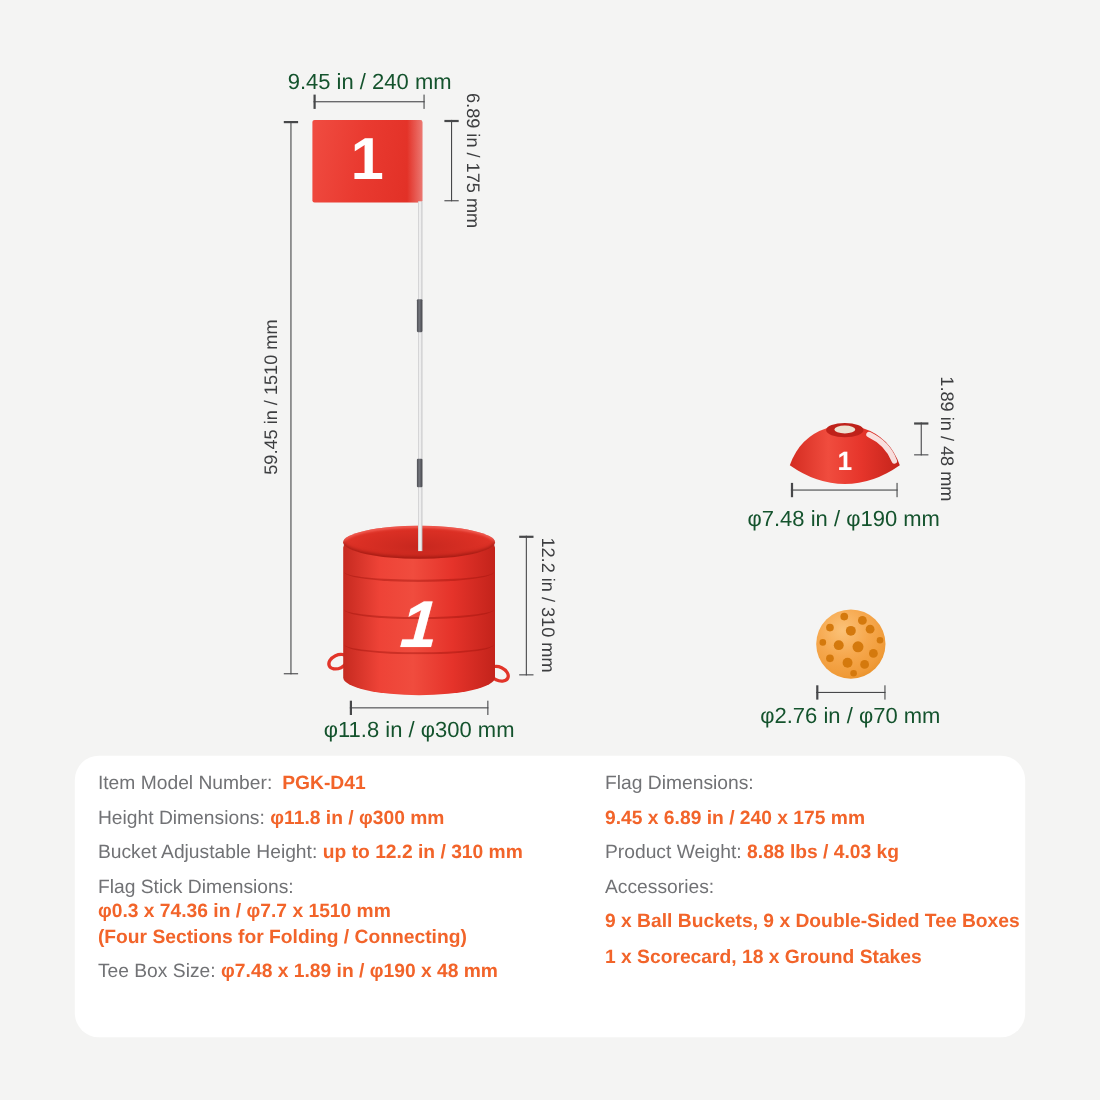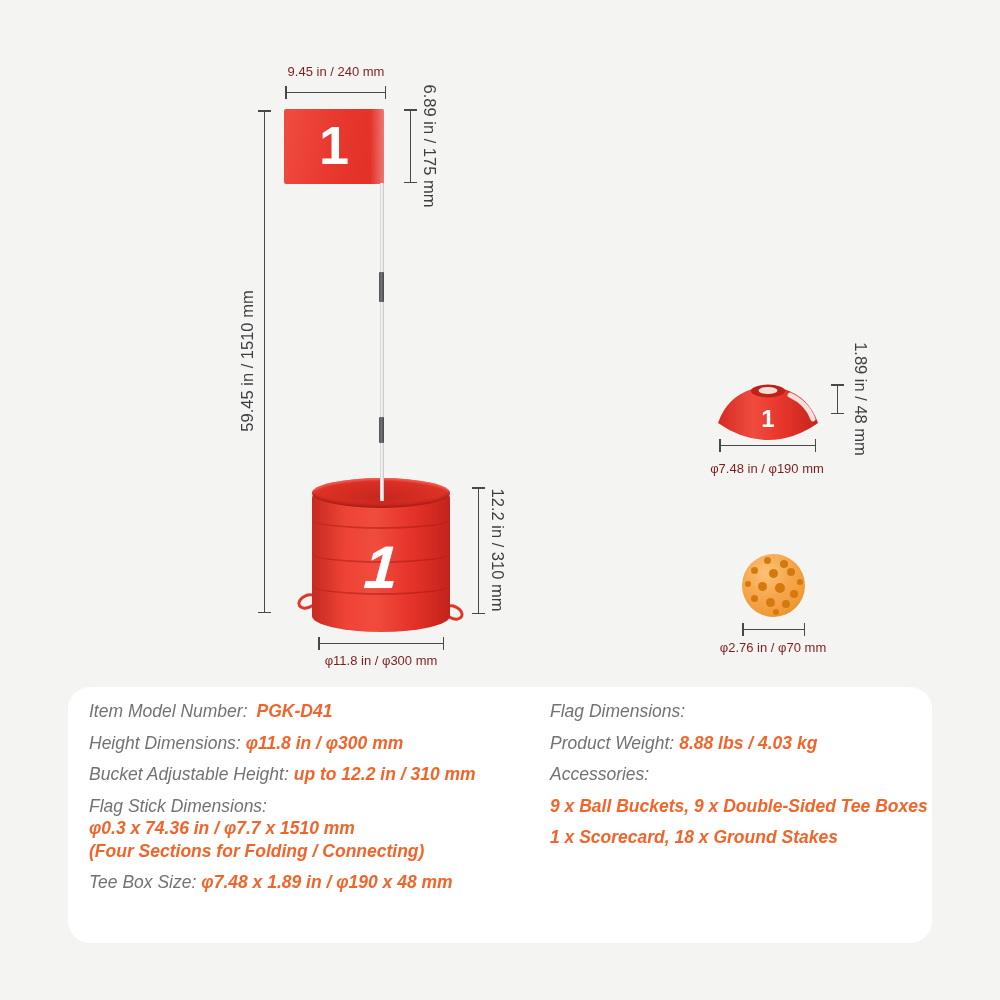--- a/index.html
+++ b/index.html
@@ -11,21 +11,21 @@
   }
   
   .dimh{position:absolute;height:13px;}
   .dimh .line{position:absolute;top:5.75px;left:0;right:0;height:1.5px;background:#47484a;}
   .dimh::before,.dimh::after{content:"";position:absolute;top:0;width:1.5px;height:13px;background:#47484a;}
   .dimh::before{left:0}.dimh::after{right:0}
   .dimv{position:absolute;width:13px;}
   .dimv .line{position:absolute;left:5.75px;top:0;bottom:0;width:1.5px;background:#47484a;}
   .dimv::before,.dimv::after{content:"";position:absolute;left:0;width:13px;height:1.5px;background:#47484a;}
   .dimv::before{top:0}.dimv::after{bottom:0}
-  .hlabel{position:absolute;font-size:13px;color:#7f1d1d;white-space:nowrap;transform:translateX(-50%);}
+  .hlabel{position:absolute;font-size:20px;color:#14532d;white-space:nowrap;transform:translateX(-50%);}
   .vlabel{position:absolute;font-size:16.5px;color:#3d3e40;white-space:nowrap;transform:translate(-50%,-50%) rotate(90deg);}
   .vlabel.ccw{transform:translate(-50%,-50%) rotate(-90deg);}
   
   .flag{position:absolute;left:284px;top:109px;width:100px;height:75px;border-radius:2px;
     background:linear-gradient(100deg,#f04c41 0%,#e93a30 45%,#e02e24 100%);}
   .flag::after{content:"";position:absolute;inset:0;border-radius:2px;
     background:linear-gradient(90deg,rgba(255,255,255,0) 86%,rgba(255,255,255,.35) 100%);}
   .flag .num{position:absolute;left:0;right:0;top:9px;text-align:center;
     color:#fff;font-size:54px;font-weight:700;line-height:1;}
   
@@ -51,21 +51,21 @@
     text-shadow:0 0 1px rgba(255,255,255,.6);}
   .loop{position:absolute;width:15px;height:9px;border:3px solid #e23429;border-radius:50%;z-index:1;}
   
   .cone{position:absolute;left:712px;top:380px;width:112px;height:62px;}
   
   .ball{position:absolute;left:742px;top:554px;width:63px;height:63px;border-radius:50%;
     background:radial-gradient(circle at 38% 30%,#fbc278 0%,#f6a84e 40%,#f09b38 70%,#dd8312 100%);}
   .hole{position:absolute;border-radius:50%;background:#d4790d;}
   
   .panel{position:absolute;left:68px;top:687px;width:864px;height:256px;background:#ffffff;border-radius:22px;}
-  .col{position:absolute;top:16px;font-size:17.5px;line-height:1;font-style:italic;}
+  .col{position:absolute;top:16px;font-size:17.5px;line-height:1;}
   .col-left{left:21px;width:450px;}
   .col-right{left:482px;width:372px;}
   .srow{margin-bottom:14px;white-space:nowrap;}
   .slabel{color:#717275;}
   .sval{color:#f2642a;font-weight:700;margin-left:5px;}
   .sval.wide{margin-left:9px;}
   .sline{color:#f2642a;font-weight:700;margin-top:5px;white-space:nowrap;}
   .sgroup{margin-bottom:14px;}
 </style>
 </head>
@@ -186,20 +186,21 @@
       </div>
       <div class="srow">
         <span class="slabel">Tee Box Size:</span><span class="sval">φ7.48 x 1.89 in / φ190 x 48 mm</span>
       </div>
     </div>
 
     <div class="col col-right">
       <div class="srow">
         <span class="slabel">Flag Dimensions:</span>
       </div>
+      <div class="srow sline" style="margin-top:0;">9.45 x 6.89 in / 240 x 175 mm</div>
       <div class="srow">
         <span class="slabel">Product Weight:</span><span class="sval">8.88 lbs / 4.03 kg</span>
       </div>
       <div class="srow">
         <span class="slabel">Accessories:</span>
       </div>
       <div class="srow sline" style="margin-top:0;">9 x Ball Buckets, 9 x Double-Sided Tee Boxes</div>
       <div class="srow sline" style="margin-top:0;">1 x Scorecard, 18 x Ground Stakes</div>
     </div>
 

